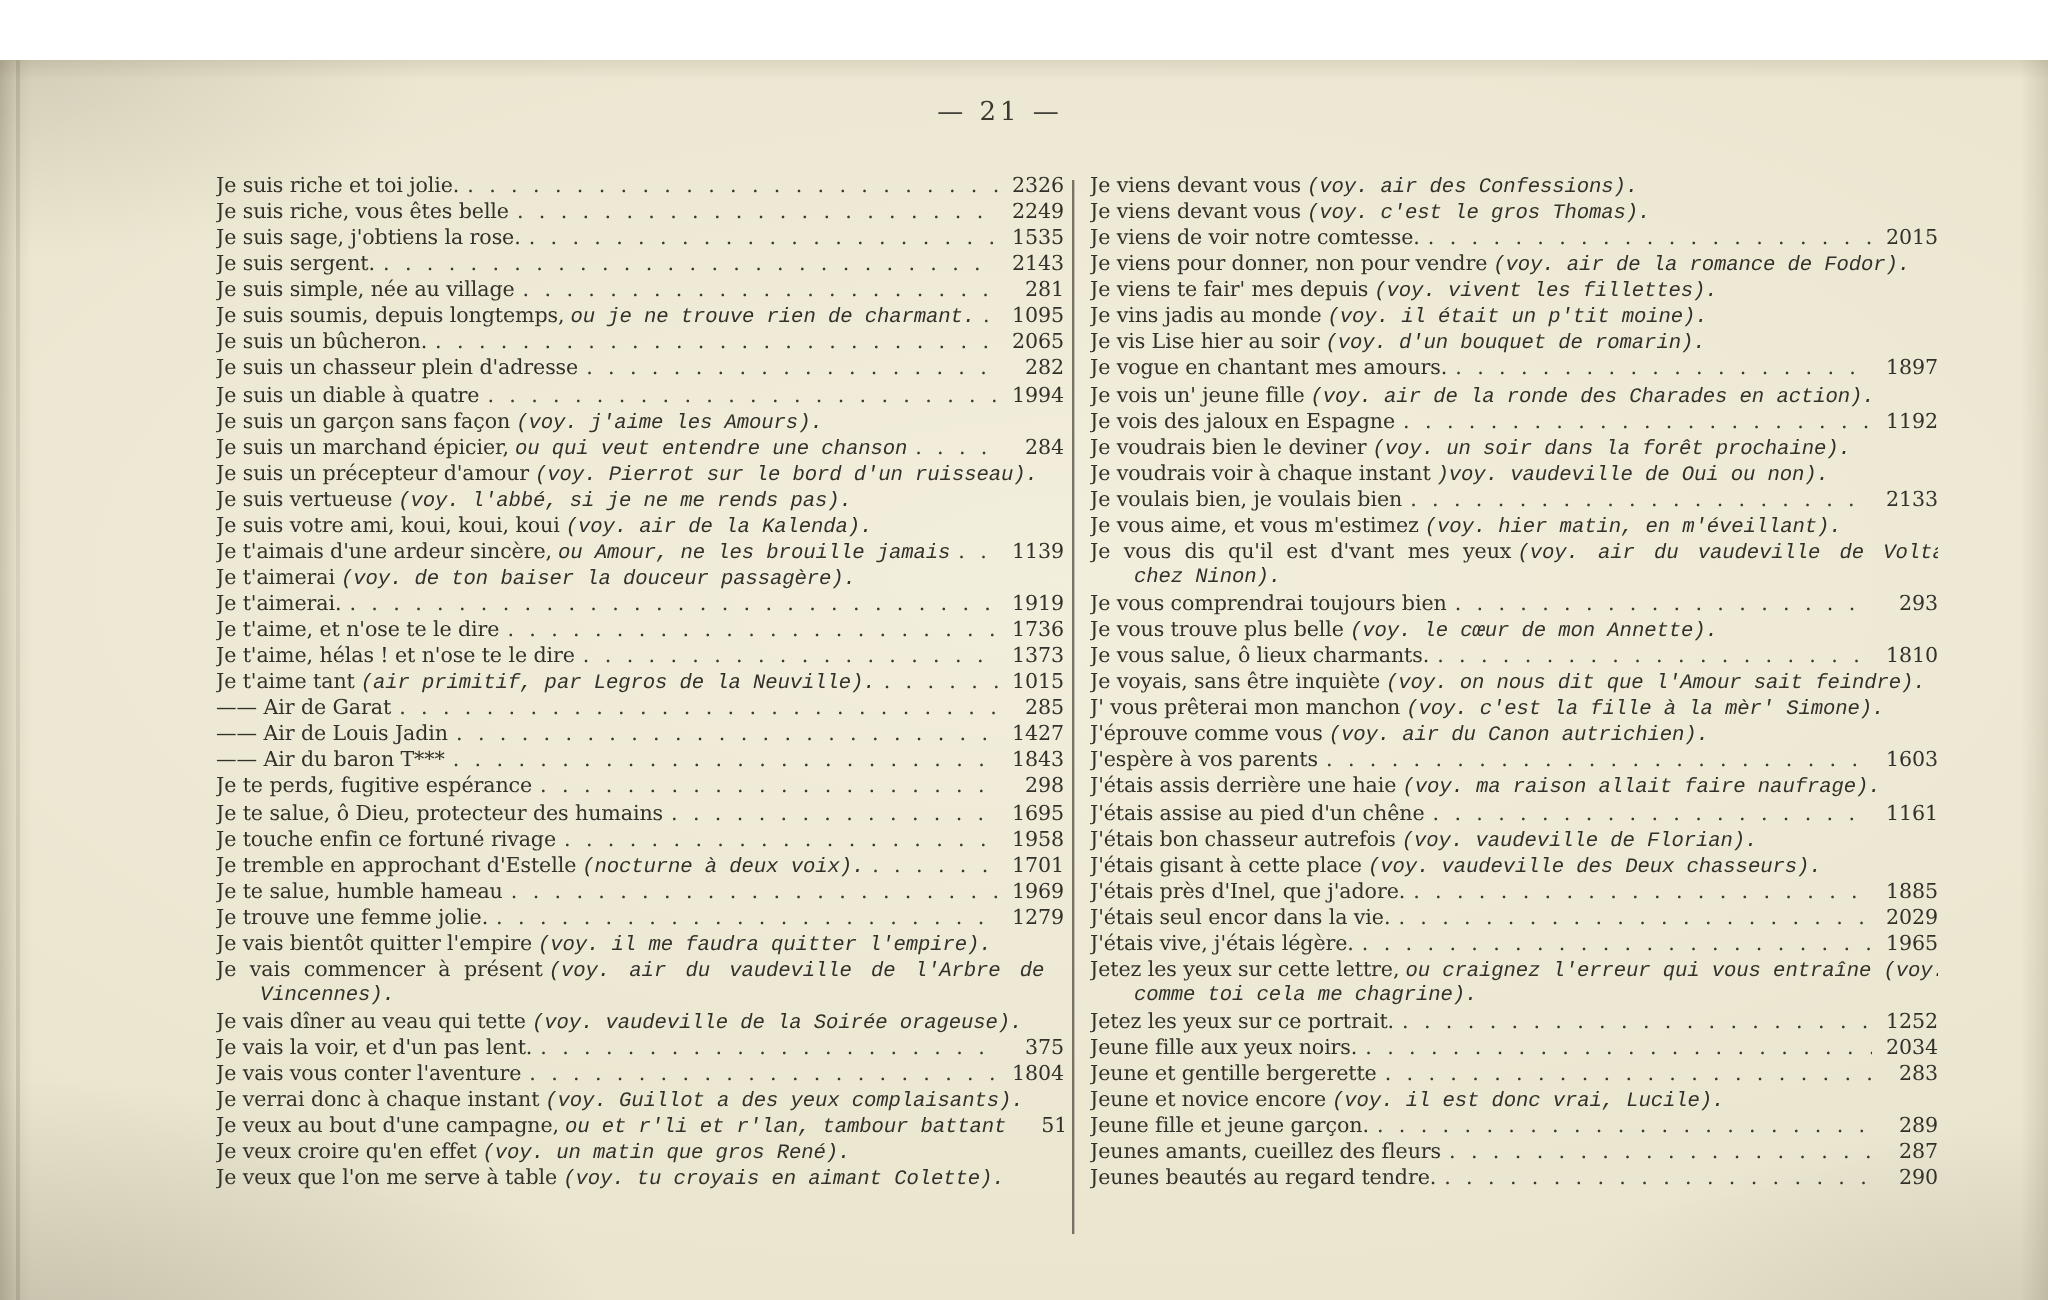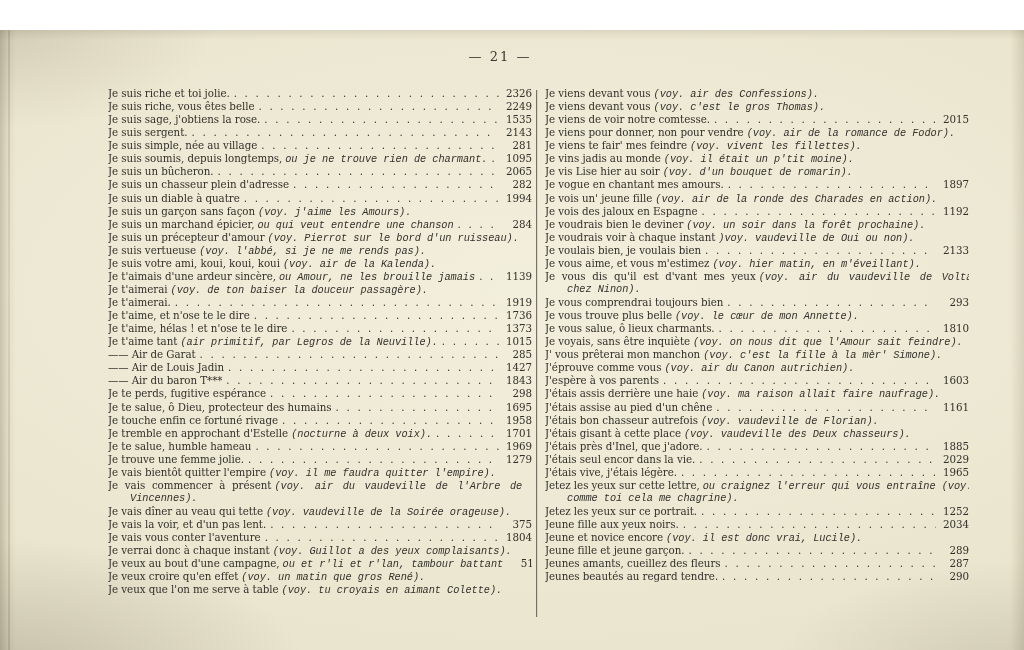--- a/index.html
+++ b/index.html
@@ -243,21 +243,21 @@
       <div class="row">
         <span class="t">Je viens de voir notre comtesse.</span>
         <span class="lead"></span>
         <span class="n">2015</span>
       </div>
       <div class="row">
         <span class="t">Je viens pour donner, non pour vendre</span>
         <span class="i">(voy. air de la romance de Fodor).</span>
       </div>
       <div class="row">
-        <span class="t">Je viens te fair' mes feindre</span>
+        <span class="t">Je viens te fair' mes depuis</span>
         <span class="i">(voy. vivent les fillettes).</span>
       </div>
       <div class="row">
         <span class="t">Je vins jadis au monde</span>
         <span class="i">(voy. il était un p'tit moine).</span>
       </div>
       <div class="row">
         <span class="t">Je vis Lise hier au soir</span>
         <span class="i">(voy. d'un bouquet de romarin).</span>
       </div>
@@ -371,20 +371,25 @@
       </div>
       <div class="row">
         <span class="t">Jetez les yeux sur ce portrait.</span>
         <span class="lead"></span>
         <span class="n">1252</span>
       </div>
       <div class="row">
         <span class="t">Jeune fille aux yeux noirs.</span>
         <span class="lead"></span>
         <span class="n">2034</span>
+      </div>
+      <div class="row">
+        <span class="t">Jeune et gentille bergerette</span>
+        <span class="lead"></span>
+        <span class="n">283</span>
       </div>
       <div class="row">
         <span class="t">Jeune et novice encore</span>
         <span class="i">(voy. il est donc vrai, Lucile).</span>
       </div>
       <div class="row">
         <span class="t">Jeune fille et jeune garçon.</span>
         <span class="lead"></span>
         <span class="n">289</span>
       </div>

